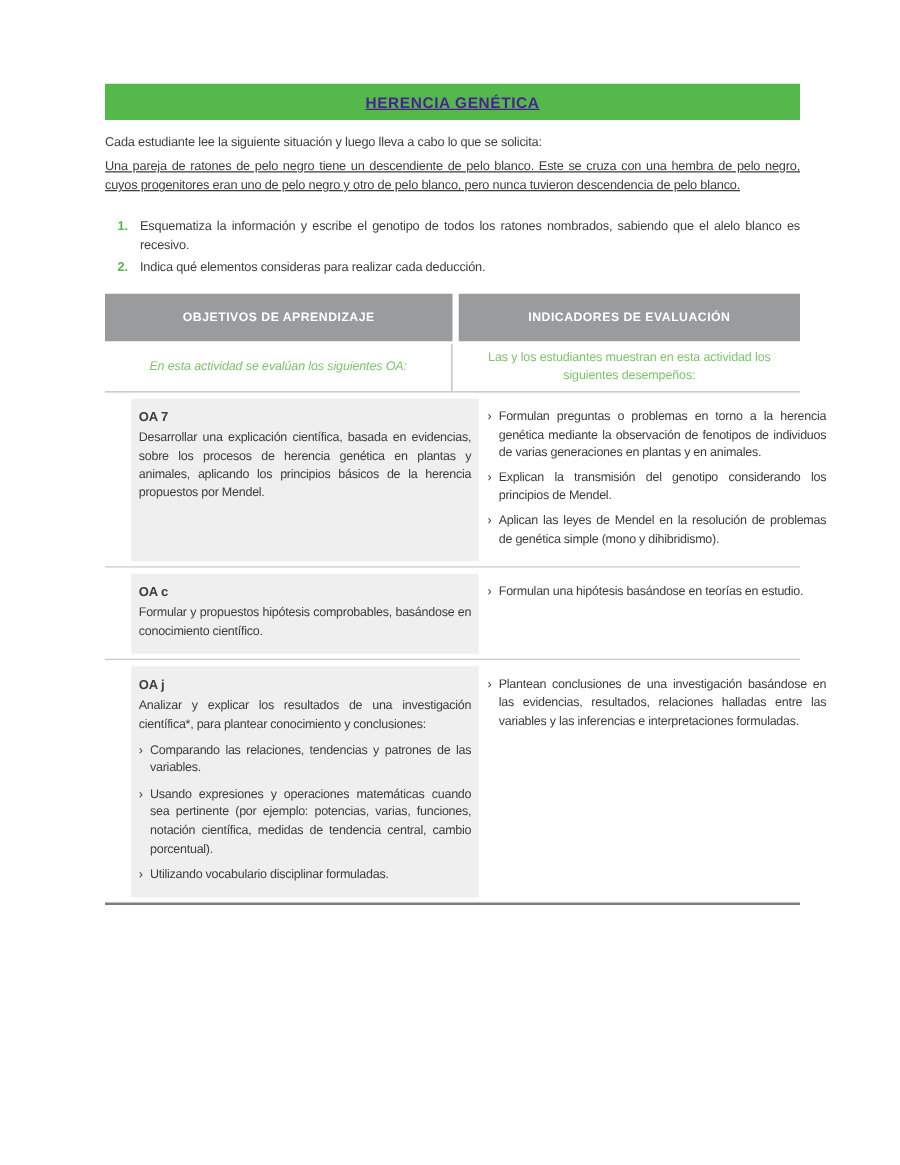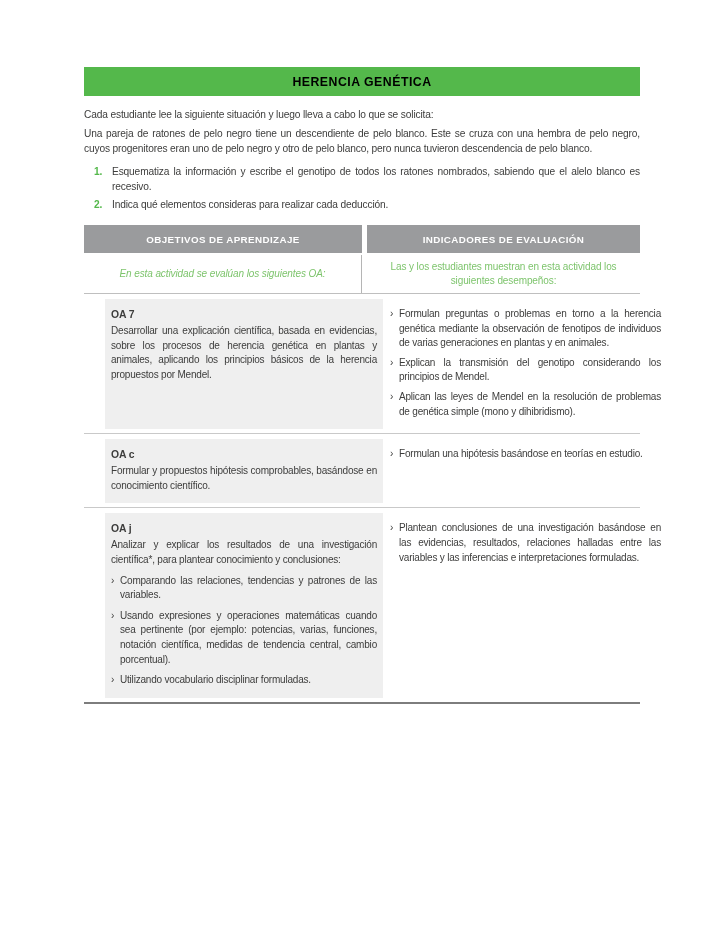--- a/index.html
+++ b/index.html
@@ -24,38 +24,40 @@
   }
   
   .banner {
     height: 29px;
     background: #54b84b;
     display: flex;
     align-items: center;
     justify-content: center;
   }
   .banner span {
-    color: #000000;
+    color: #4c1d95;
     font-size: 12.3px;
     font-weight: bold;
     letter-spacing: 0.5px;
+    text-decoration: underline;
   }
   
   .intro {
     margin: 11px 0 4px 0;
     font-size: 10.2px;
     letter-spacing: -0.15px;
     line-height: 15px;
   }
   .situation {
-    margin: 0 0 8px 0;
+    margin: 0 0 18px 0;
     font-size: 10.2px;
     letter-spacing: -0.15px;
     line-height: 15px;
     text-align: justify;
+    text-decoration: underline;
   }
   
   .tasks {
     margin: 0 0 13px 0;
   }
   .task {
     display: flex;
     font-size: 10.2px;
     letter-spacing: -0.15px;
     line-height: 15px;
@@ -75,21 +77,21 @@
   
   .grid {
     display: grid;
     grid-template-columns: 278px 273px;
     column-gap: 5px;
   }
   .header-row {
     margin-bottom: 2px;
   }
   .hcell {
-    height: 28px;
+    height: 38px;
     background: #9a9b9d;
     color: #ffffff;
     font-size: 9.8px;
     font-weight: bold;
     letter-spacing: 0.4px;
     display: flex;
     align-items: center;
     justify-content: center;
   }
   .subheader-row {

